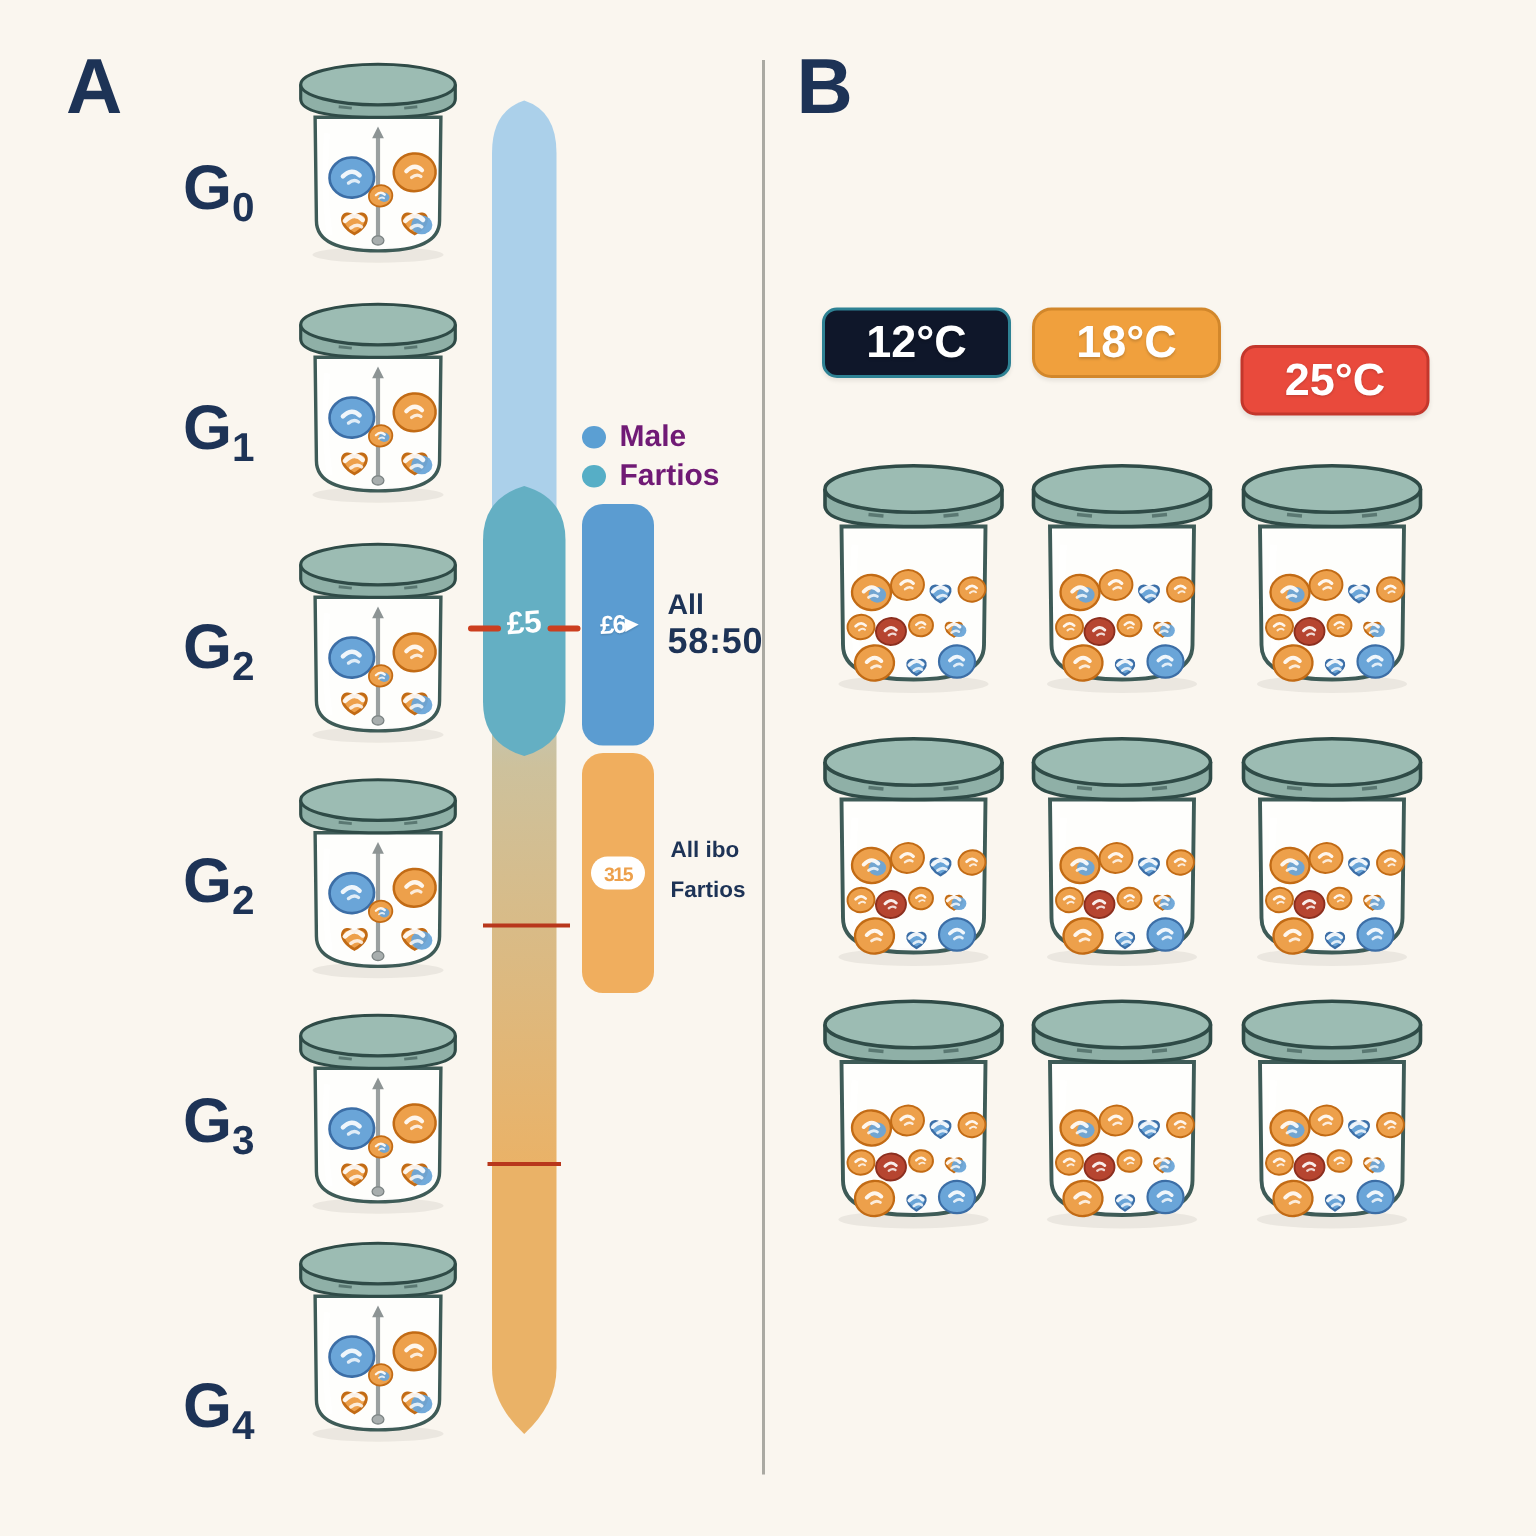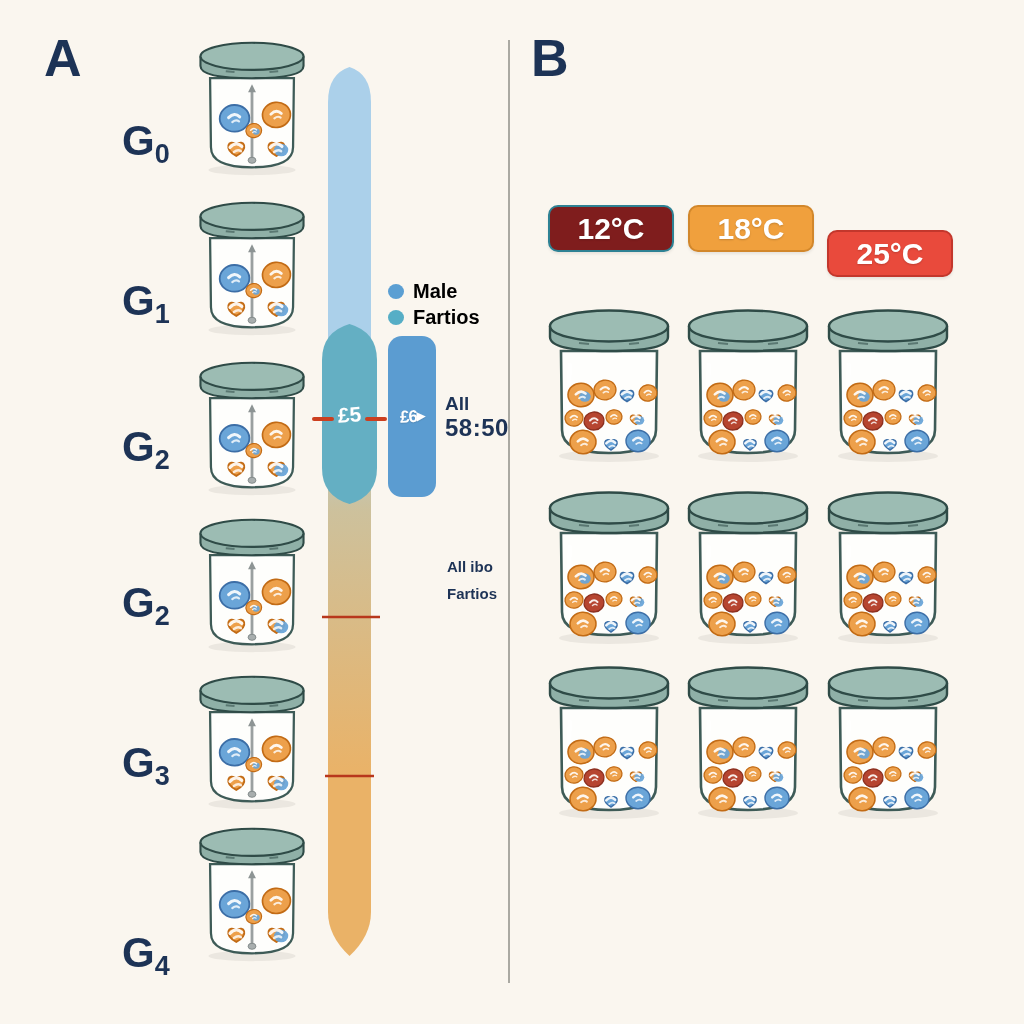--- a/index.html
+++ b/index.html
@@ -2,31 +2,31 @@
 <html><head>
 <meta charset="utf-8">
 <style>
   html,body{margin:0;padding:0;}
   body{width:1024px;height:1024px;overflow:hidden;font-family:"Liberation Sans",sans-serif;}
   #stage{position:relative;width:1024px;height:1024px;background:#faf6ef;}
   .panel-label{position:absolute;font-size:52px;font-weight:bold;color:#1d3356;line-height:1;}
   #labelA{left:44px;top:32px;}
   #labelB{left:531px;top:32px;}
   #divider{position:absolute;left:508px;top:40px;width:2px;height:943px;background:#8f8f88;opacity:.75;}
-  .gen-label{position:absolute;left:122px;font-size:42px;font-weight:bold;color:#1d3356;line-height:1;margin-top:16px;}
+  .gen-label{position:absolute;left:122px;font-size:42px;font-weight:bold;color:#1d3356;line-height:1;}
   .gen-label sub{font-size:27px;vertical-align:-8px;}
   .jar{position:absolute;}
   .jar-a{width:112px;height:138px;}
   .jar-b{width:128px;height:158px;}
   .jar svg{display:block;width:100%;height:100%;}
   #timeline{position:absolute;left:310px;top:60px;width:84px;height:905px;}
   #legend{position:absolute;left:388px;top:280px;}
   .legend-row{display:flex;align-items:center;margin-bottom:4px;}
   .legend-dot{width:16px;height:15px;border-radius:50%;margin-right:9px;flex:0 0 auto;}
-  .legend-label{font-size:20px;font-weight:bold;color:#000000;line-height:1.1;}
+  .legend-label{font-size:20px;font-weight:bold;color:#701a75;line-height:1.1;}
   .side-box{position:absolute;left:388px;width:48px;border-radius:14px;display:flex;align-items:center;justify-content:center;}
   #blueBox{top:336px;height:161px;}
   #orangeBox{top:502px;height:160px;}
   .box-glyph{color:#fff;font-weight:bold;font-size:17px;letter-spacing:-1px;transform:rotate(-3deg);text-shadow:0 1px 1px rgba(0,0,0,.12);}
   .box-glyph .ptr{font-size:11px;vertical-align:2px;}
   .cloud{background:#fff;border-radius:11px;width:36px;height:22px;display:flex;align-items:center;justify-content:center;}
   .cloud span{color:#eda04b;font-weight:bold;font-size:13px;letter-spacing:-1px;}
   .annot{position:absolute;color:#1d3356;font-weight:bold;}
   #annotBlue{left:445px;top:392px;font-size:19px;line-height:24px;}
   #annotBlue .big{font-size:24px;letter-spacing:.5px;}
@@ -325,32 +325,37 @@
     </div>
     <div class="legend-row">
       <span class="legend-dot" style="background: rgb(86, 174, 198);"></span>
       <span class="legend-label">Fartios</span>
     </div>
   </div>
 
   <div class="side-box" id="blueBox" style="background: rgb(91, 156, 209);">
     <span class="box-glyph"><span>£6</span><span class="ptr">▶</span></span>
   </div>
+  <div class="side-box" id="orangeBox" style="background: rgb(240, 174, 94);">
+    <span class="cloud">
+        <span>315</span>
+      </span>
+  </div>
 
   <div class="annot" id="annotBlue">
     <div>All</div>
     <div class="big">58:50</div>
   </div>
   <div class="annot" id="annotOrange">
     <div>All ibo</div>
     <div>Fartios</div>
   </div>
 
-  <div class="temp-badge" id="badge0" style="background: #7f1d1d; border-color: rgb(46, 130, 148);">12°C</div>
-  <div class="temp-badge" id="badge1" style="background: rgb(240, 160, 61); border-color: rgb(210, 135, 43);">18°C</div>
+  <div class="temp-badge" id="badge0" style="background: #0f172a; border-color: rgb(46, 130, 148);">12°C</div>
+  <div class="temp-badge" id="badge1" style="background: rgb(240, 160, 61); border-color: rgb(210, 135, 43); border-radius: 13px;">18°C</div>
   <div class="temp-badge" id="badge2" style="background: rgb(233, 74, 60); border-color: rgb(195, 55, 44);">25°C</div>
 
   <div class="jar jar-b" style="left:545px;top:305px">
       <svg viewBox="0 0 128 158" xmlns="http://www.w3.org/2000/svg">
     <ellipse cx="64" cy="151" rx="50" ry="6" fill="rgba(70,70,55,0.08)"></ellipse>
     <path d="M16,46 L112,46 L111,125 Q111,148 64,148 Q17,148 17,125 Z" fill="#ffffff" fill-opacity="0.82" stroke="#3e5b57" stroke-width="2.6"></path>
     <path d="M25,58 Q22,100 27,136" stroke="#ffffff" stroke-width="5" opacity="0.55" fill="none"></path>
 
     <g transform="translate(36,90)">
           <ellipse rx="13" ry="11.700000000000001" fill="#eda04b" stroke="#c26b15" stroke-width="1.56" transform="rotate(2)"></ellipse>

